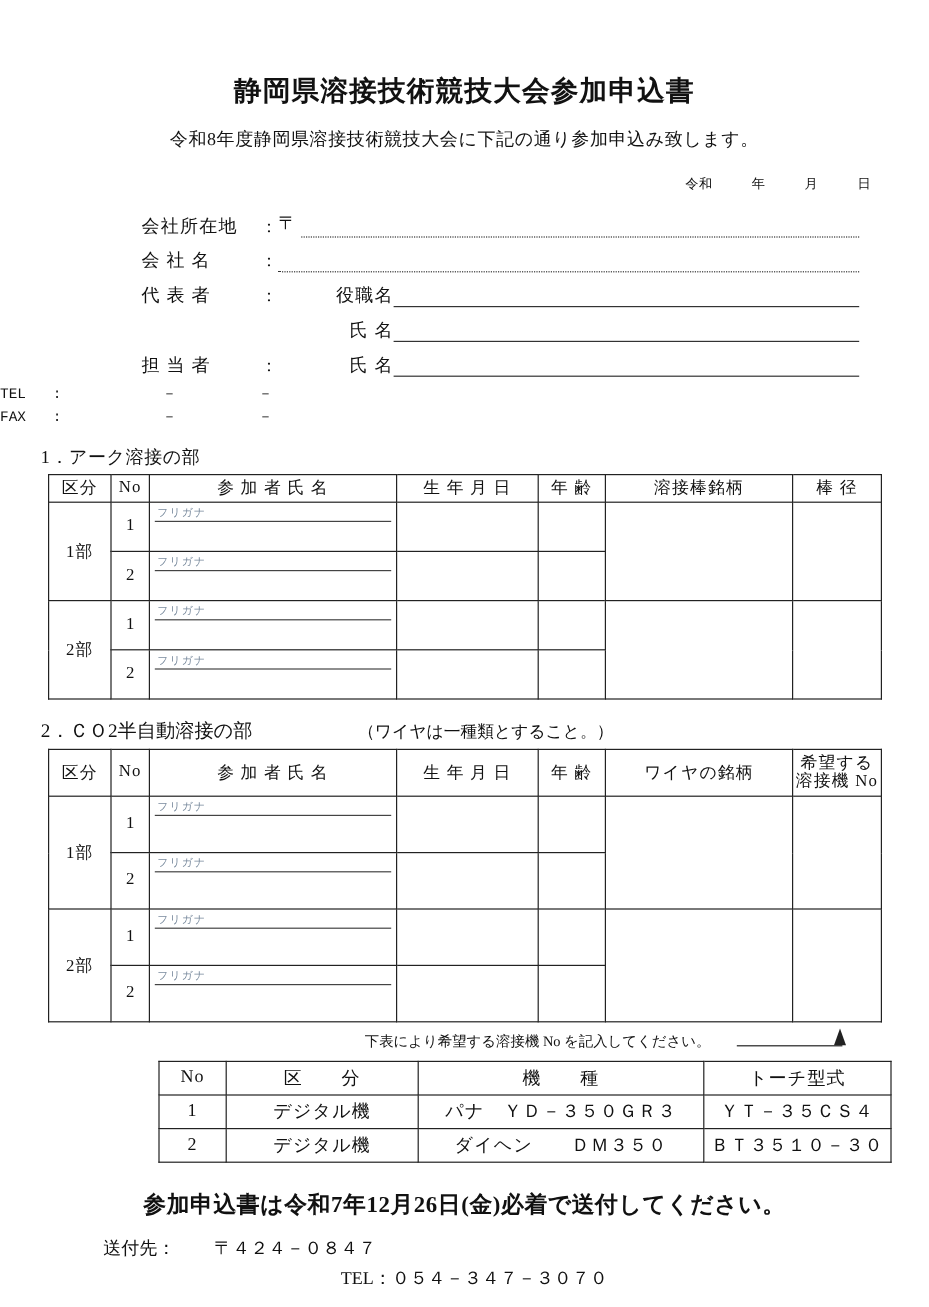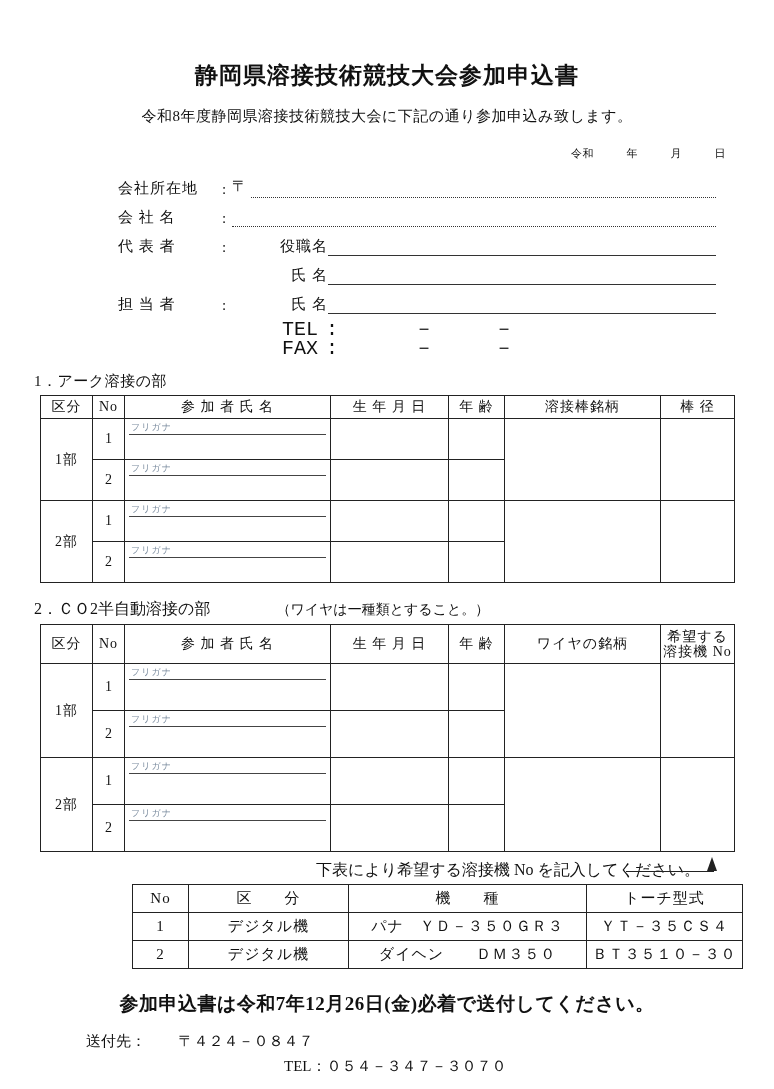--- a/index.html
+++ b/index.html
@@ -85,42 +85,41 @@
   }
   .sub-label {
     width: 96px;
     flex: none;
     letter-spacing: 1px;
   }
   .inline-text { white-space: nowrap; text-align: right; }
 
   .tel-block {
     margin-top: 6px;
-    padding-left: 282px;
-    font-size: 20px;
+    font-size: 12px;
     font-family: "Liberation Mono", "DejaVu Sans Mono", monospace;
     line-height: 19px;
   }
   .tel-block .k { display: inline-block; width: 44px; }
   .tel-block .dash1 { display: inline-block; width: 96px; text-align: right; }
   .tel-block .dash2 { display: inline-block; width: 80px; text-align: right; }
 
   
   .section-head {
     font-size: 15px;
     margin: 14px 0 4px 34px;
     letter-spacing: 0.5px;
   }
   .section-head-row {
     display: flex;
     align-items: center;
     margin: 16px 0 4px 34px;
   }
   .section-head-row .note {
-    margin-left: 66px;
+    margin-left: 88px;
     font-size: 14px;
   }
 
   
   table.grid {
     border-collapse: collapse;
     margin-left: 40px;
     width: 694px;
     table-layout: fixed;
   }
@@ -161,23 +160,23 @@
     border-bottom: 1px solid #444;
   }
   .hdr2 { line-height: 15px; }
 
   
   .two-line span { display: block; }
 
   
   .arrow-note {
     position: relative;
-    margin: 8px 0 0 16px;
+    margin: 8px 0 0 4px;
     padding-left: 300px;
-    font-size: 16px;
+    font-size: 12px;
     height: 22px;
   }
   .arrow-note .line {
     position: absolute;
     left: 610px;
     top: 11px;
     width: 88px;
     border-top: 1.5px solid #222;
   }
   .arrow-note .head {

